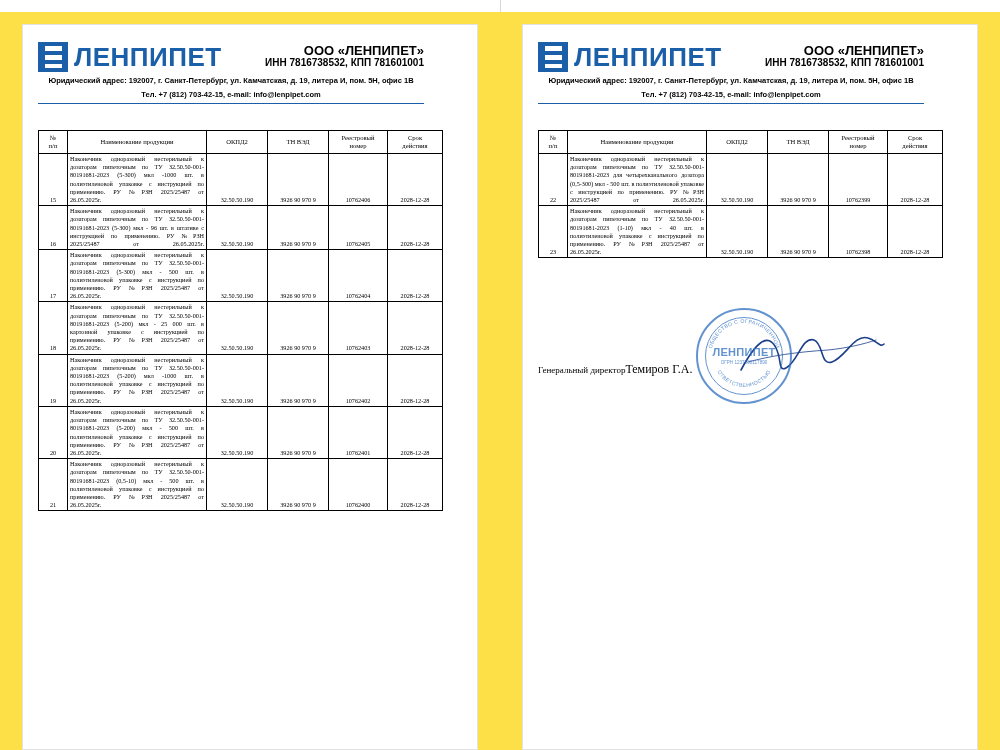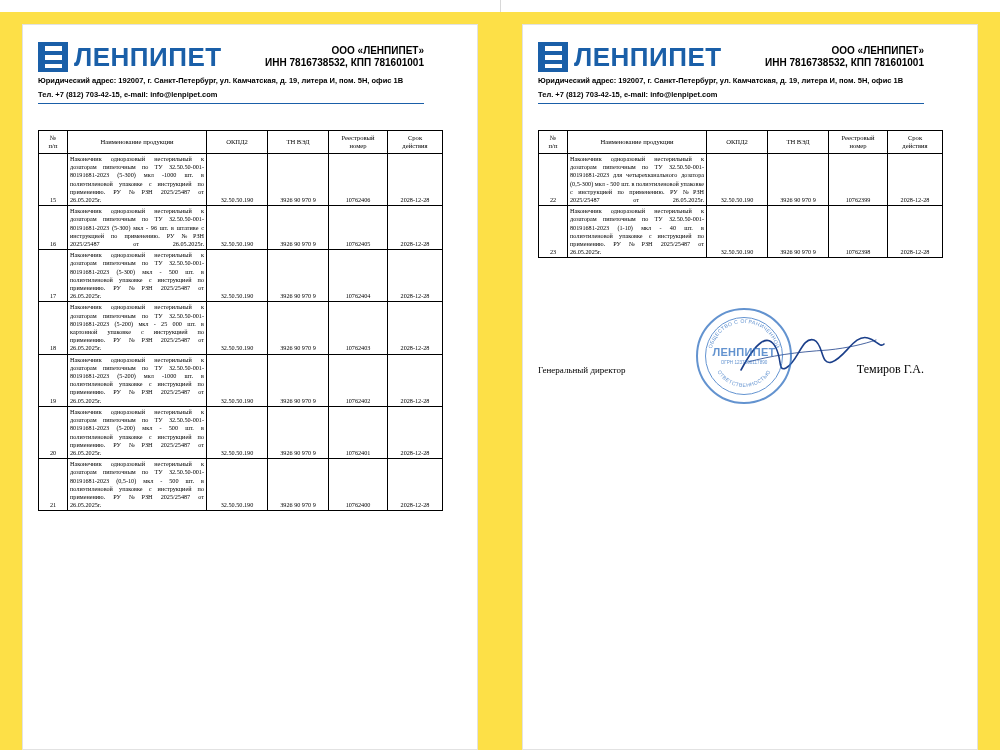--- a/index.html
+++ b/index.html
@@ -96,34 +96,34 @@
   }
   .company-block {
     text-align: right;
     font-family: "Liberation Sans", sans-serif;
     font-size: 7.5px;
     line-height: 11px;
     padding-top: 2px;
   }
   .company-name {
     font-weight: bold;
-    font-size: 10px;
+    font-size: 13px;
     line-height: 13px;
   }
   .company-inn {
     font-weight: bold;
     font-size: 10px;
   }
   .header-bottom {
     margin-top: 3px;
     font-family: "Liberation Sans", sans-serif;
     font-size: 7.5px;
     font-weight: bold;
     line-height: 11px;
-    text-align: left;
+    text-align: center;
   }
   .divider {
     margin-top: 3px;
     border-top: 1.5px solid #1a5fa8;
     width: 100%;
   }
 
   table.doc {
     position: absolute;
     left: 38px;
@@ -164,21 +164,21 @@
     text-align: center;
     font-size: 6.4px;
   }
 
   .signature-row {
     position: absolute;
     left: 38px;
     width: 386px;
     display: flex;
     align-items: center;
-    justify-content: space-between;
+    justify-content: flex-start;
     font-size: 9px;
   }
   .sig-left { font-size: 9px; }
   .sig-right { font-size: 12px; }
 
   .stamp {
     position: absolute;
     left: 196px;
     top: 296px;
     width: 92px;

